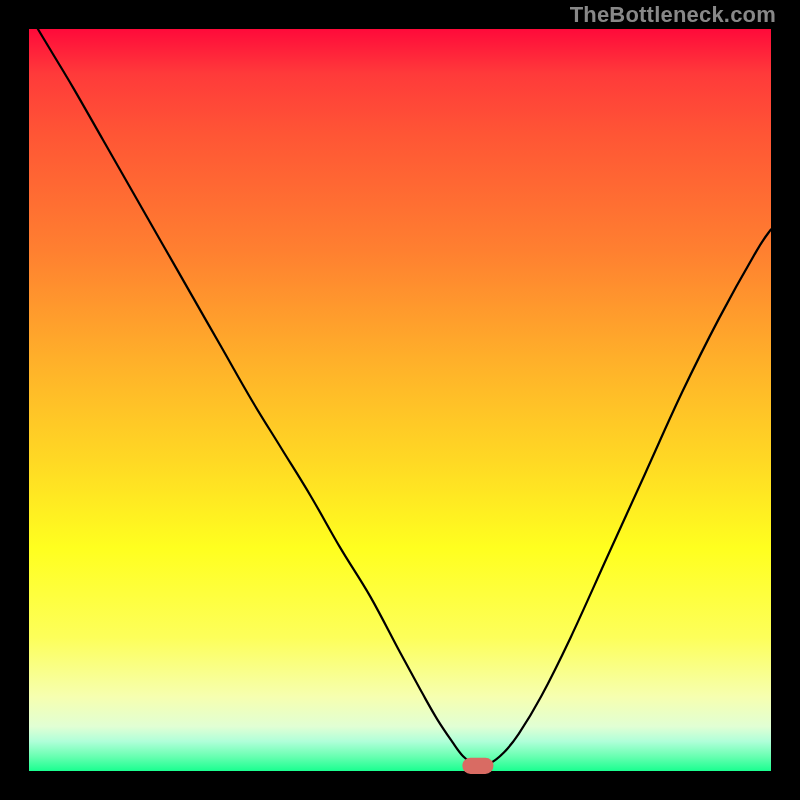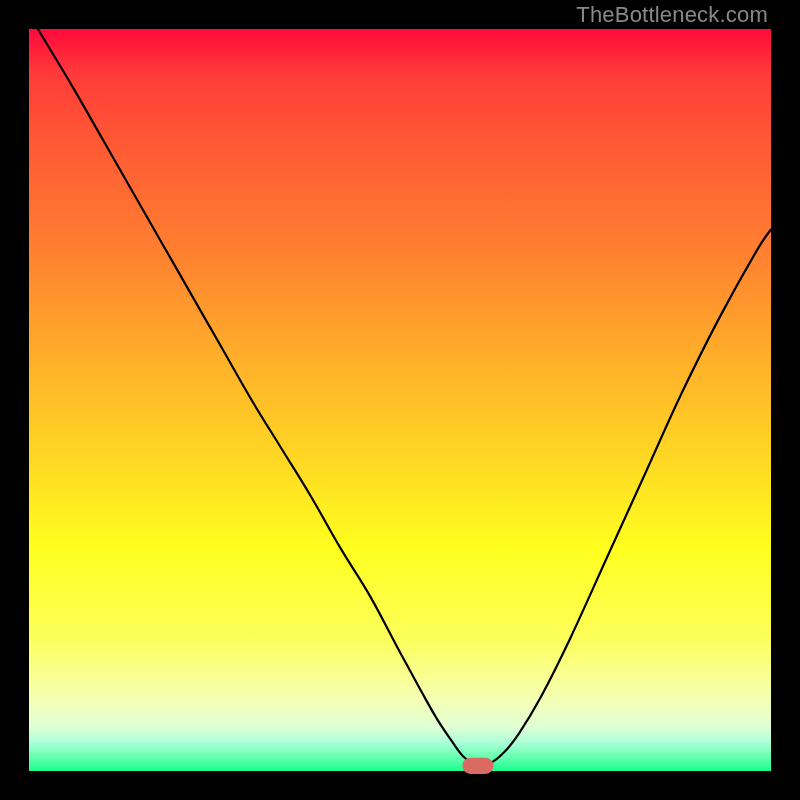--- a/index.html
+++ b/index.html
@@ -34,24 +34,24 @@
       #f6ffb0 90%,
       #e1ffd4 94%,
       #b0ffd9 96%,
       #6affb2 98%,
       #1aff90 100%
     );
   }
   .attribution {
     position: absolute;
     top: 2px;
-    right: 32px;
+    right: 24px;
     font-family: Arial, Helvetica, sans-serif;
     font-size: 22px;
-    font-weight: normal;
+    font-weight: bold;
     color: #888888;
     letter-spacing: 0.2px;
   }
   svg.overlay {
     position: absolute;
     left: 29px;
     top: 29px;
     width: 742px;
     height: 742px;
     overflow: visible;

